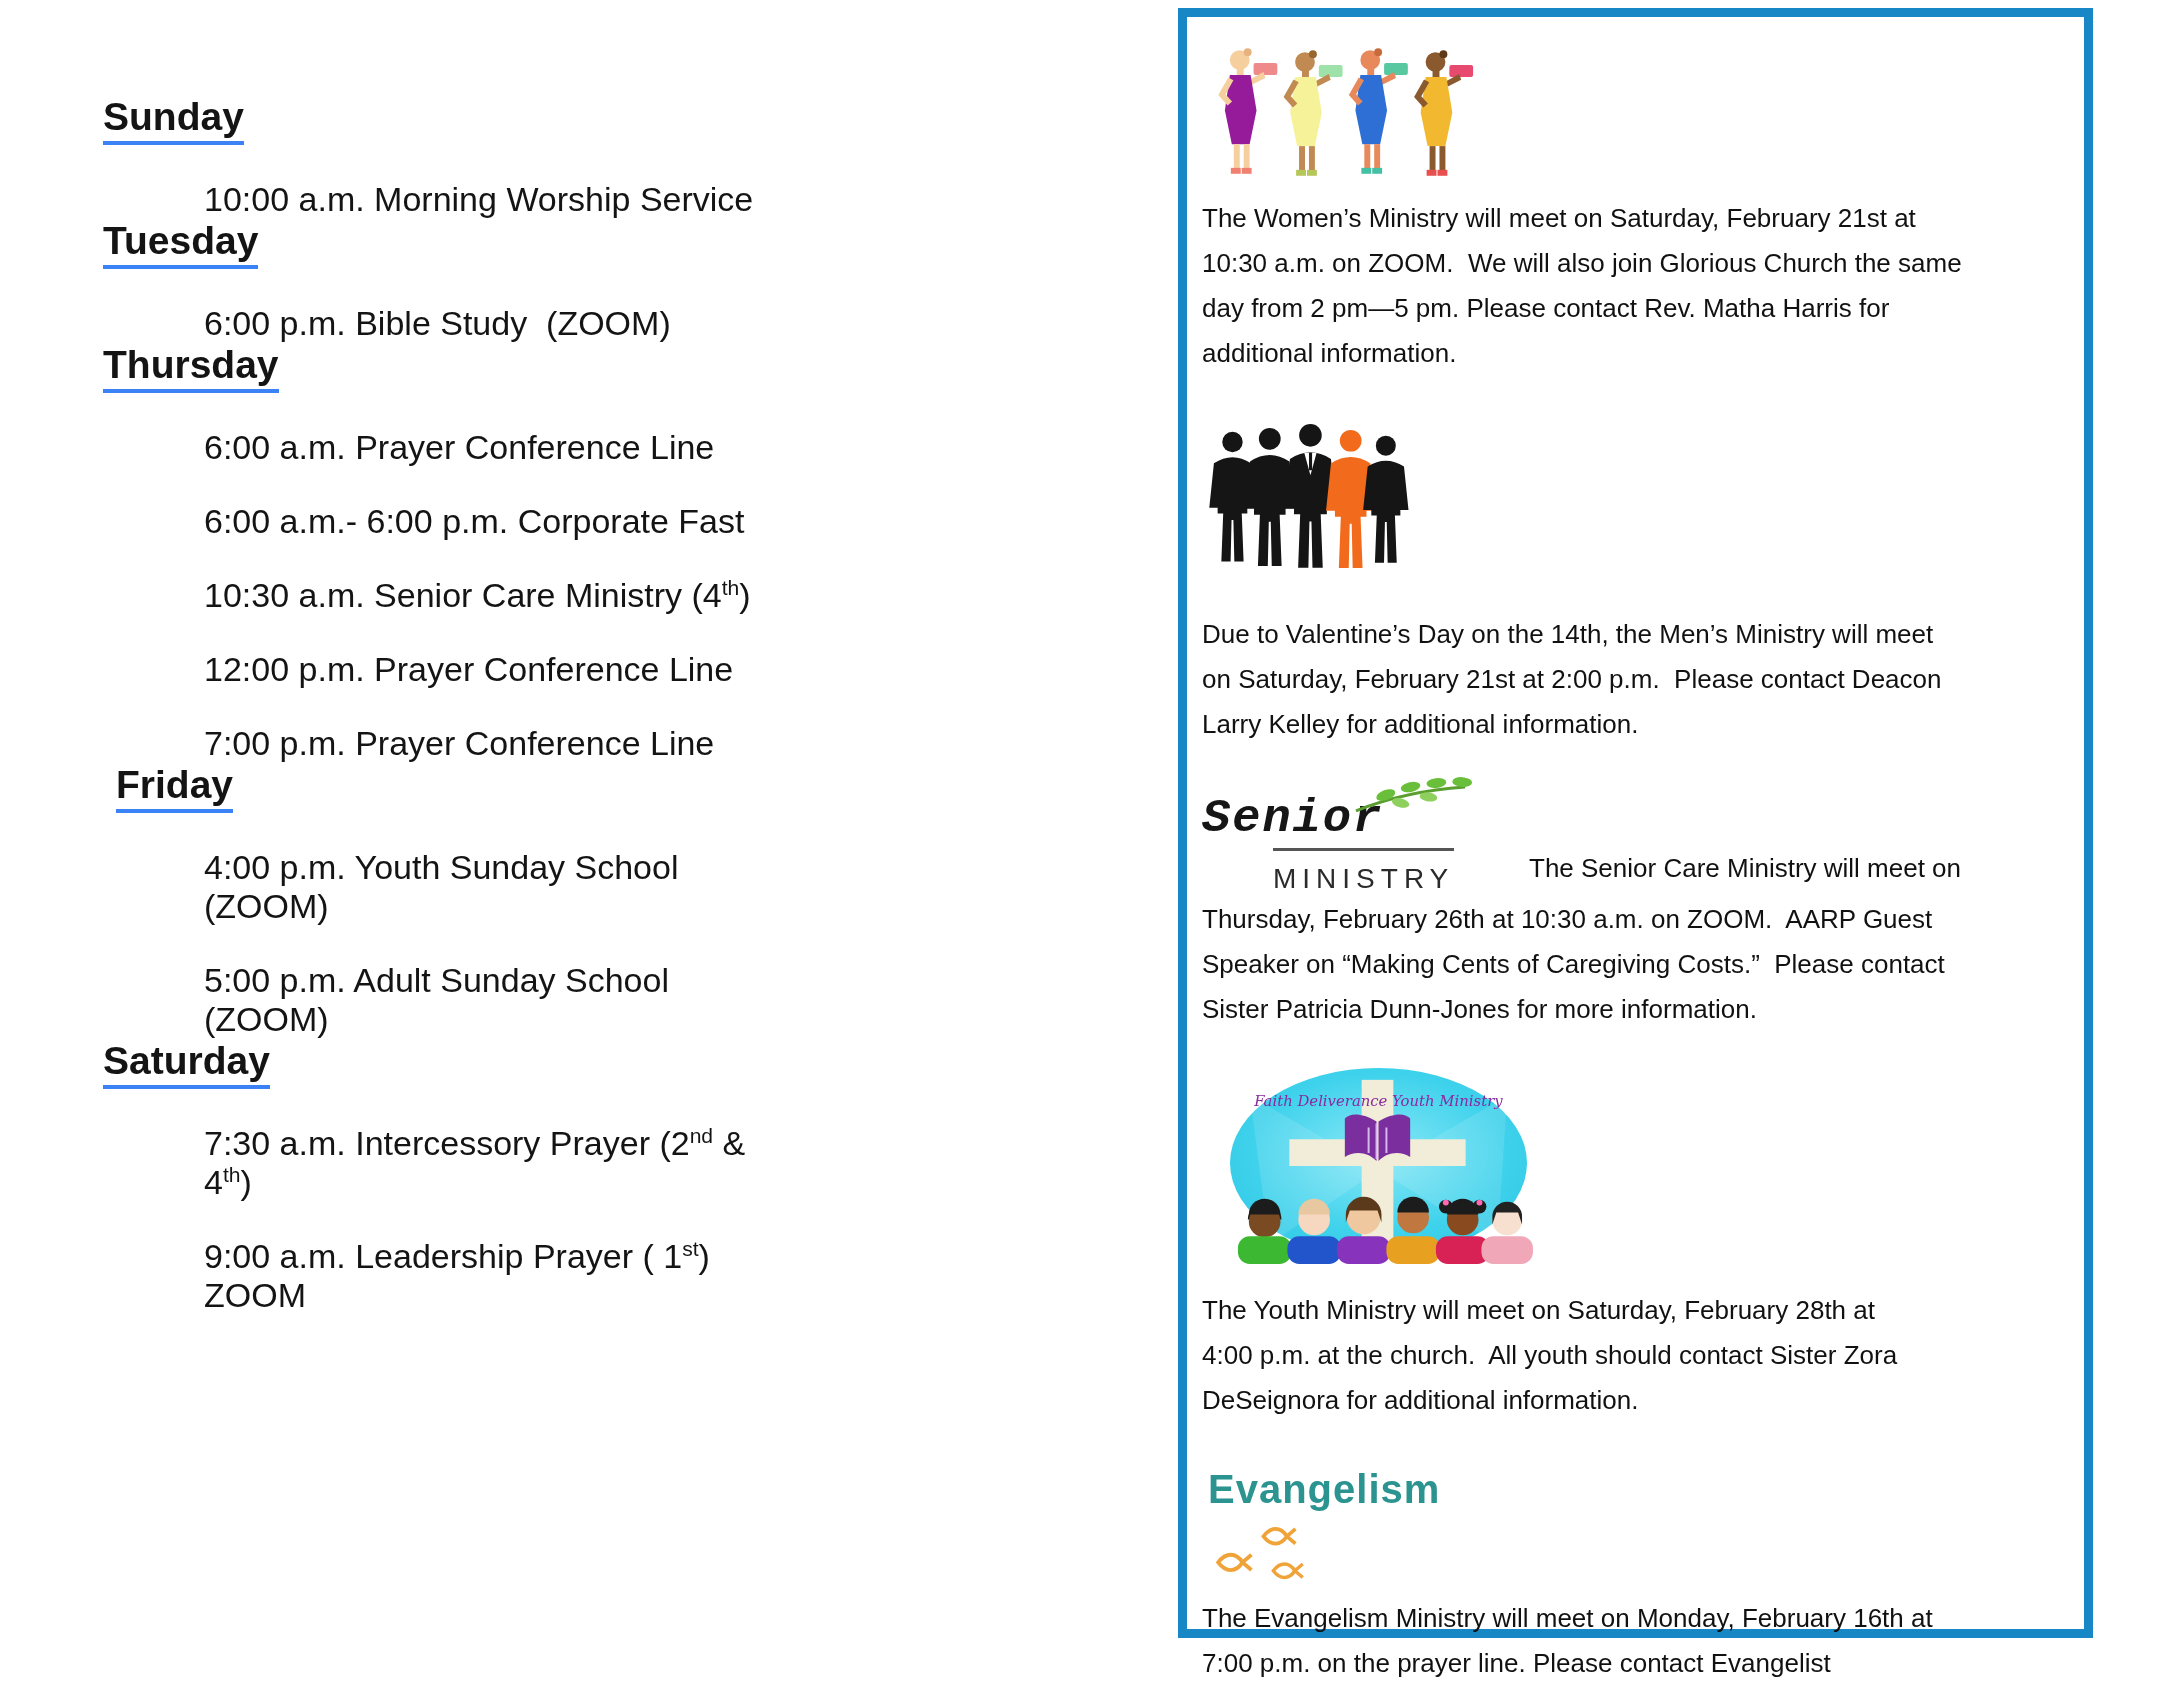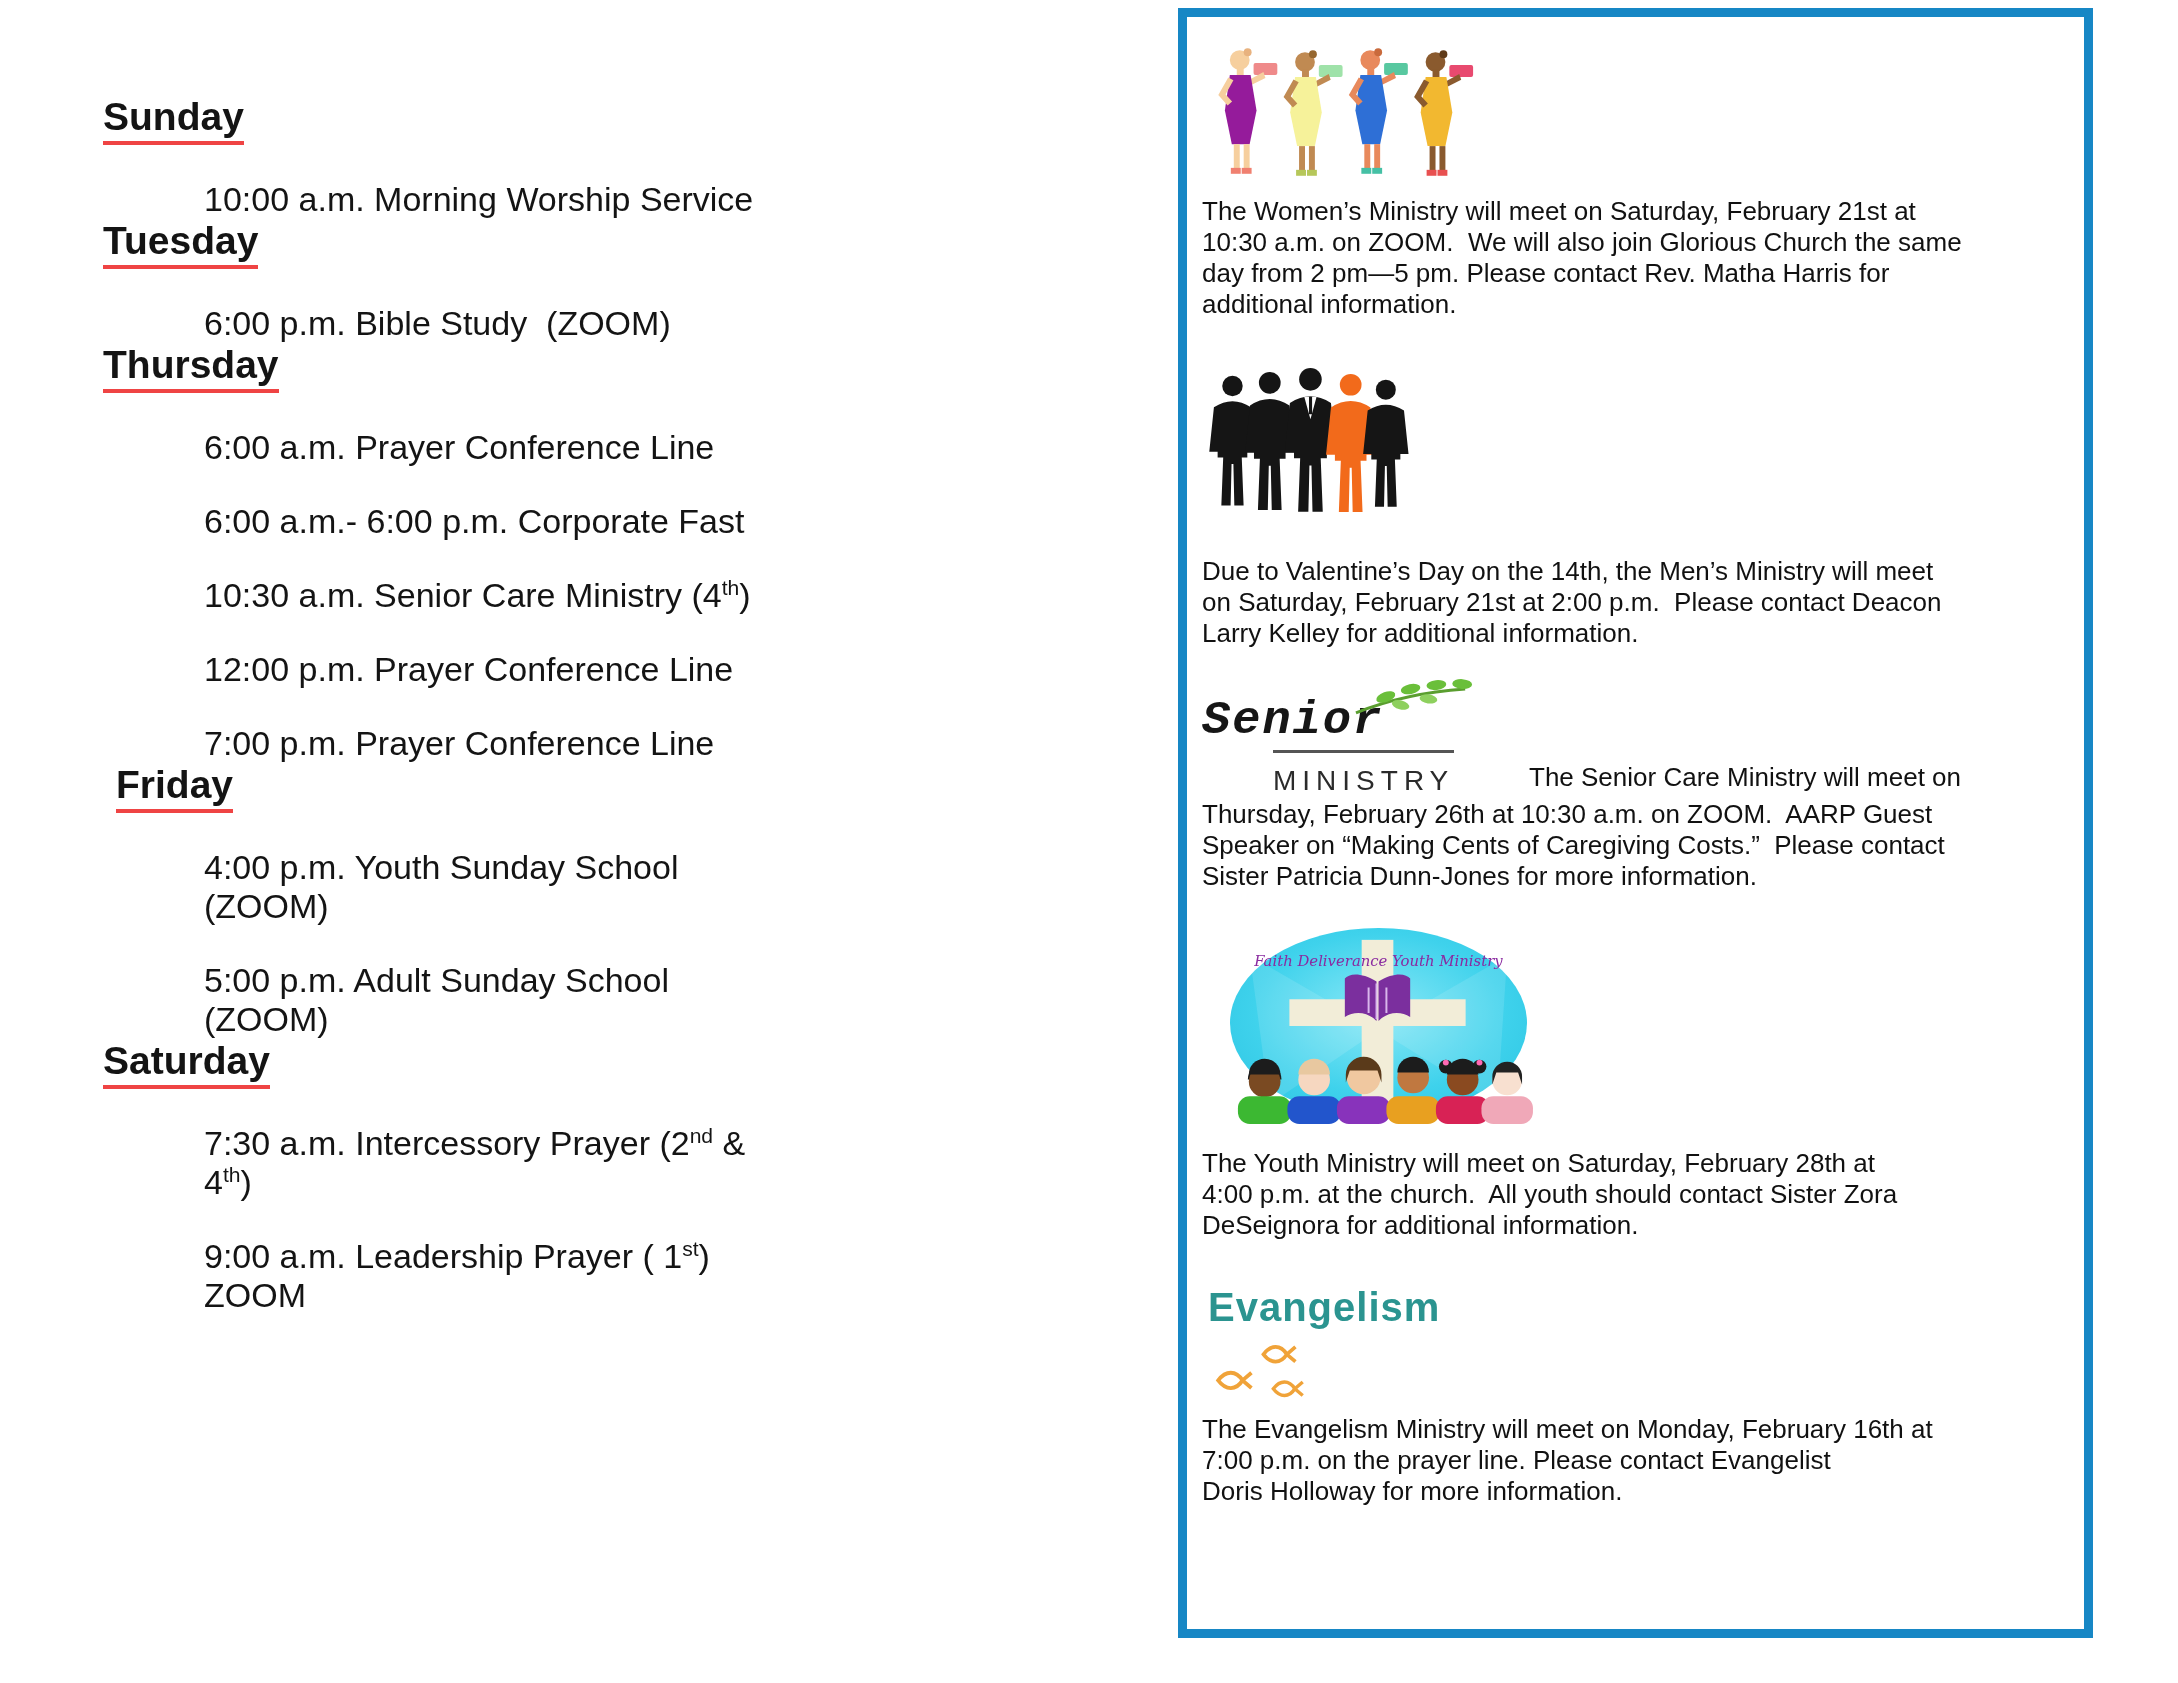--- a/index.html
+++ b/index.html
@@ -29,21 +29,21 @@
     border-bottom: 4px solid #141414;
     padding-bottom: 3px;
   }
   .day-block { }
   .day-block.first { margin-top: 44px; }
   .day-block.indent .day-label { margin-left: 13px; }
   .day-label {
     display: inline-block;
     font-size: 39px;
     font-weight: bold;
-    border-bottom: 4px solid #ef4444;
+    border-bottom: 4px solid #3b82f6;
     padding-bottom: 2px;
   }
   .sched-item {
     font-size: 34px;
     margin-top: 35px;
     padding-left: 101px;
     white-space: pre-wrap;
   }
   .sup {
     font-size: 0.62em;
@@ -57,21 +57,21 @@
     left: 1178px; top: 8px;
     width: 915px; height: 1630px;
     border: 9px solid #1787c5;
     box-sizing: border-box;
     padding-left: 15px;
     padding-right: 10px;
     background: #ffffff;
   }
   .box-text {
     font-size: 26px;
-    line-height: 31px;
+    line-height: 45px;
     white-space: pre-wrap;
     color: #111;
   }
   .clipart { display: block; }
   .women-art { margin: 30px 0 0 14px; }
   .women-text { margin-top: 20px; }
   .men-art { margin: 46px 0 0 2px; }
   .men-text { margin-top: 40px; }
 
   .senior-row {

